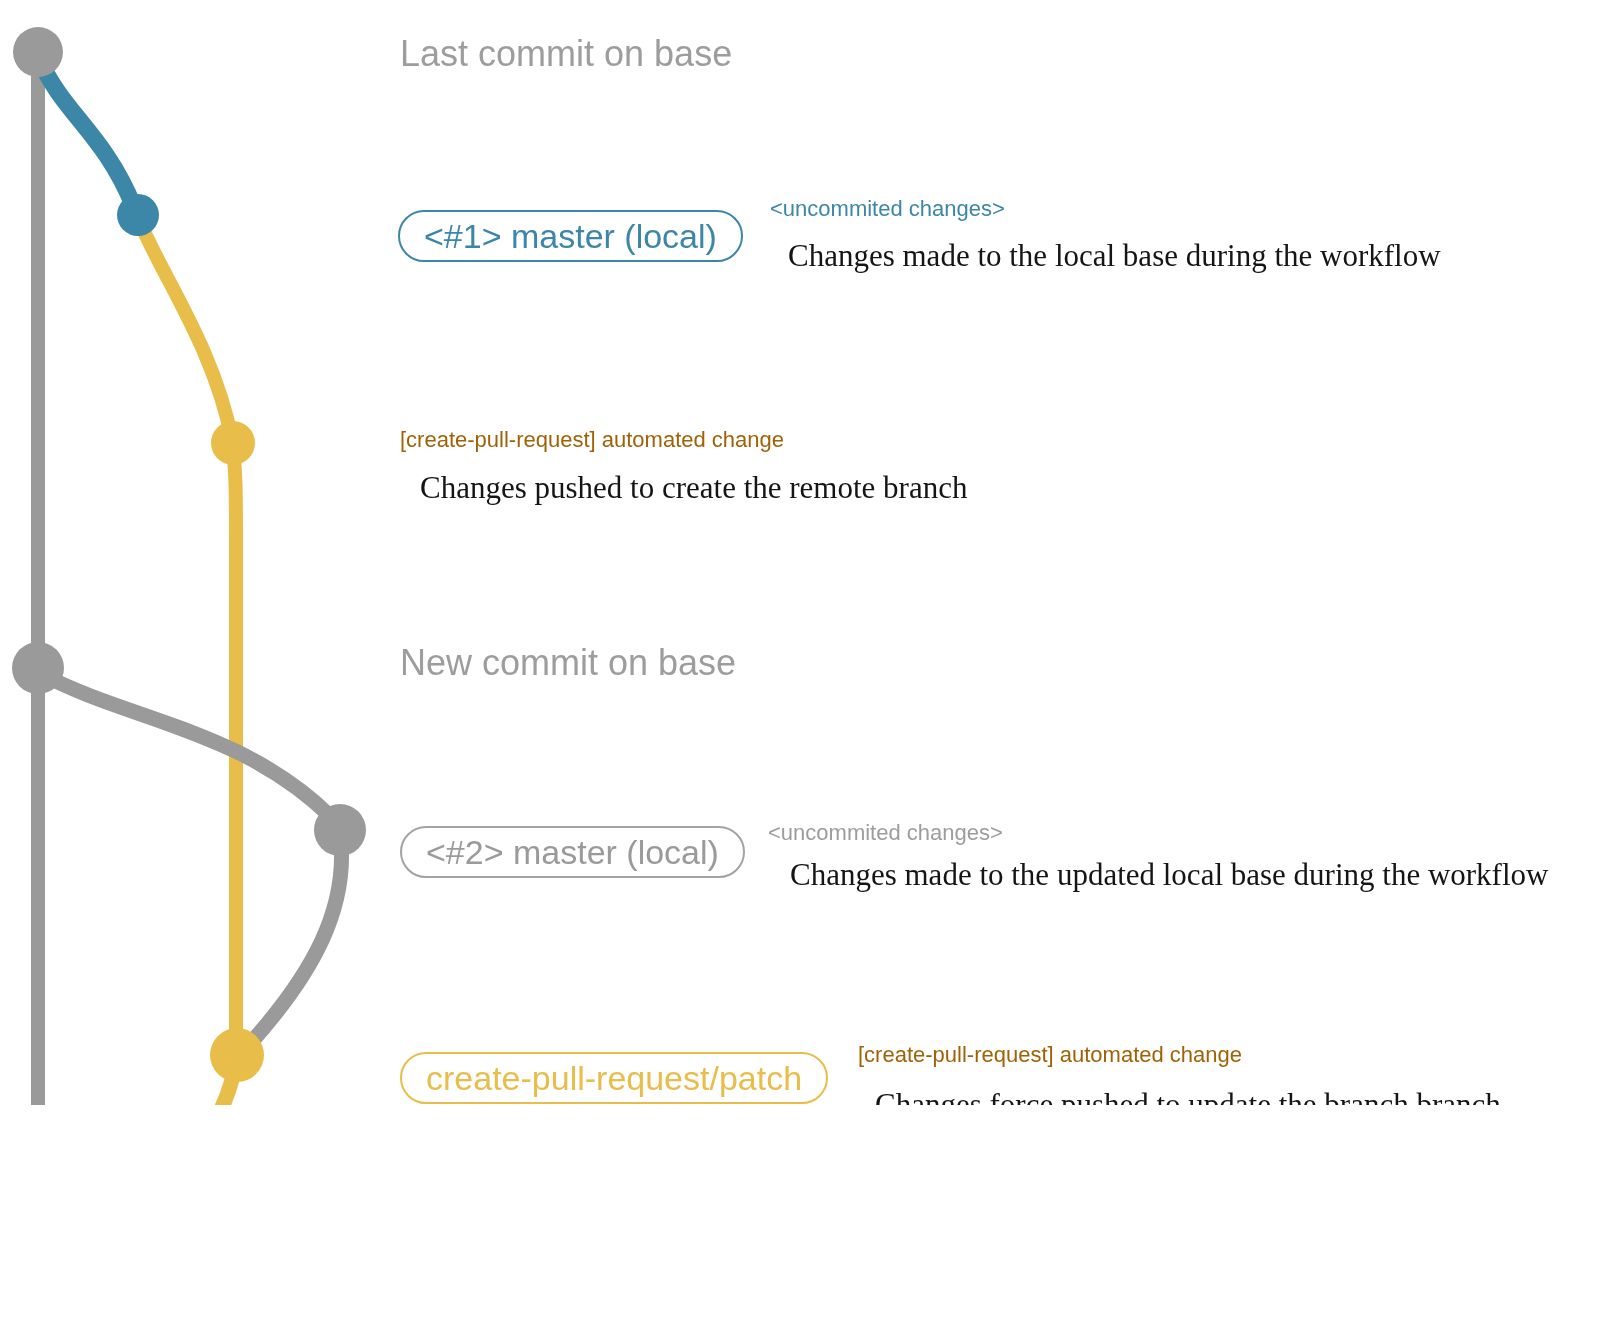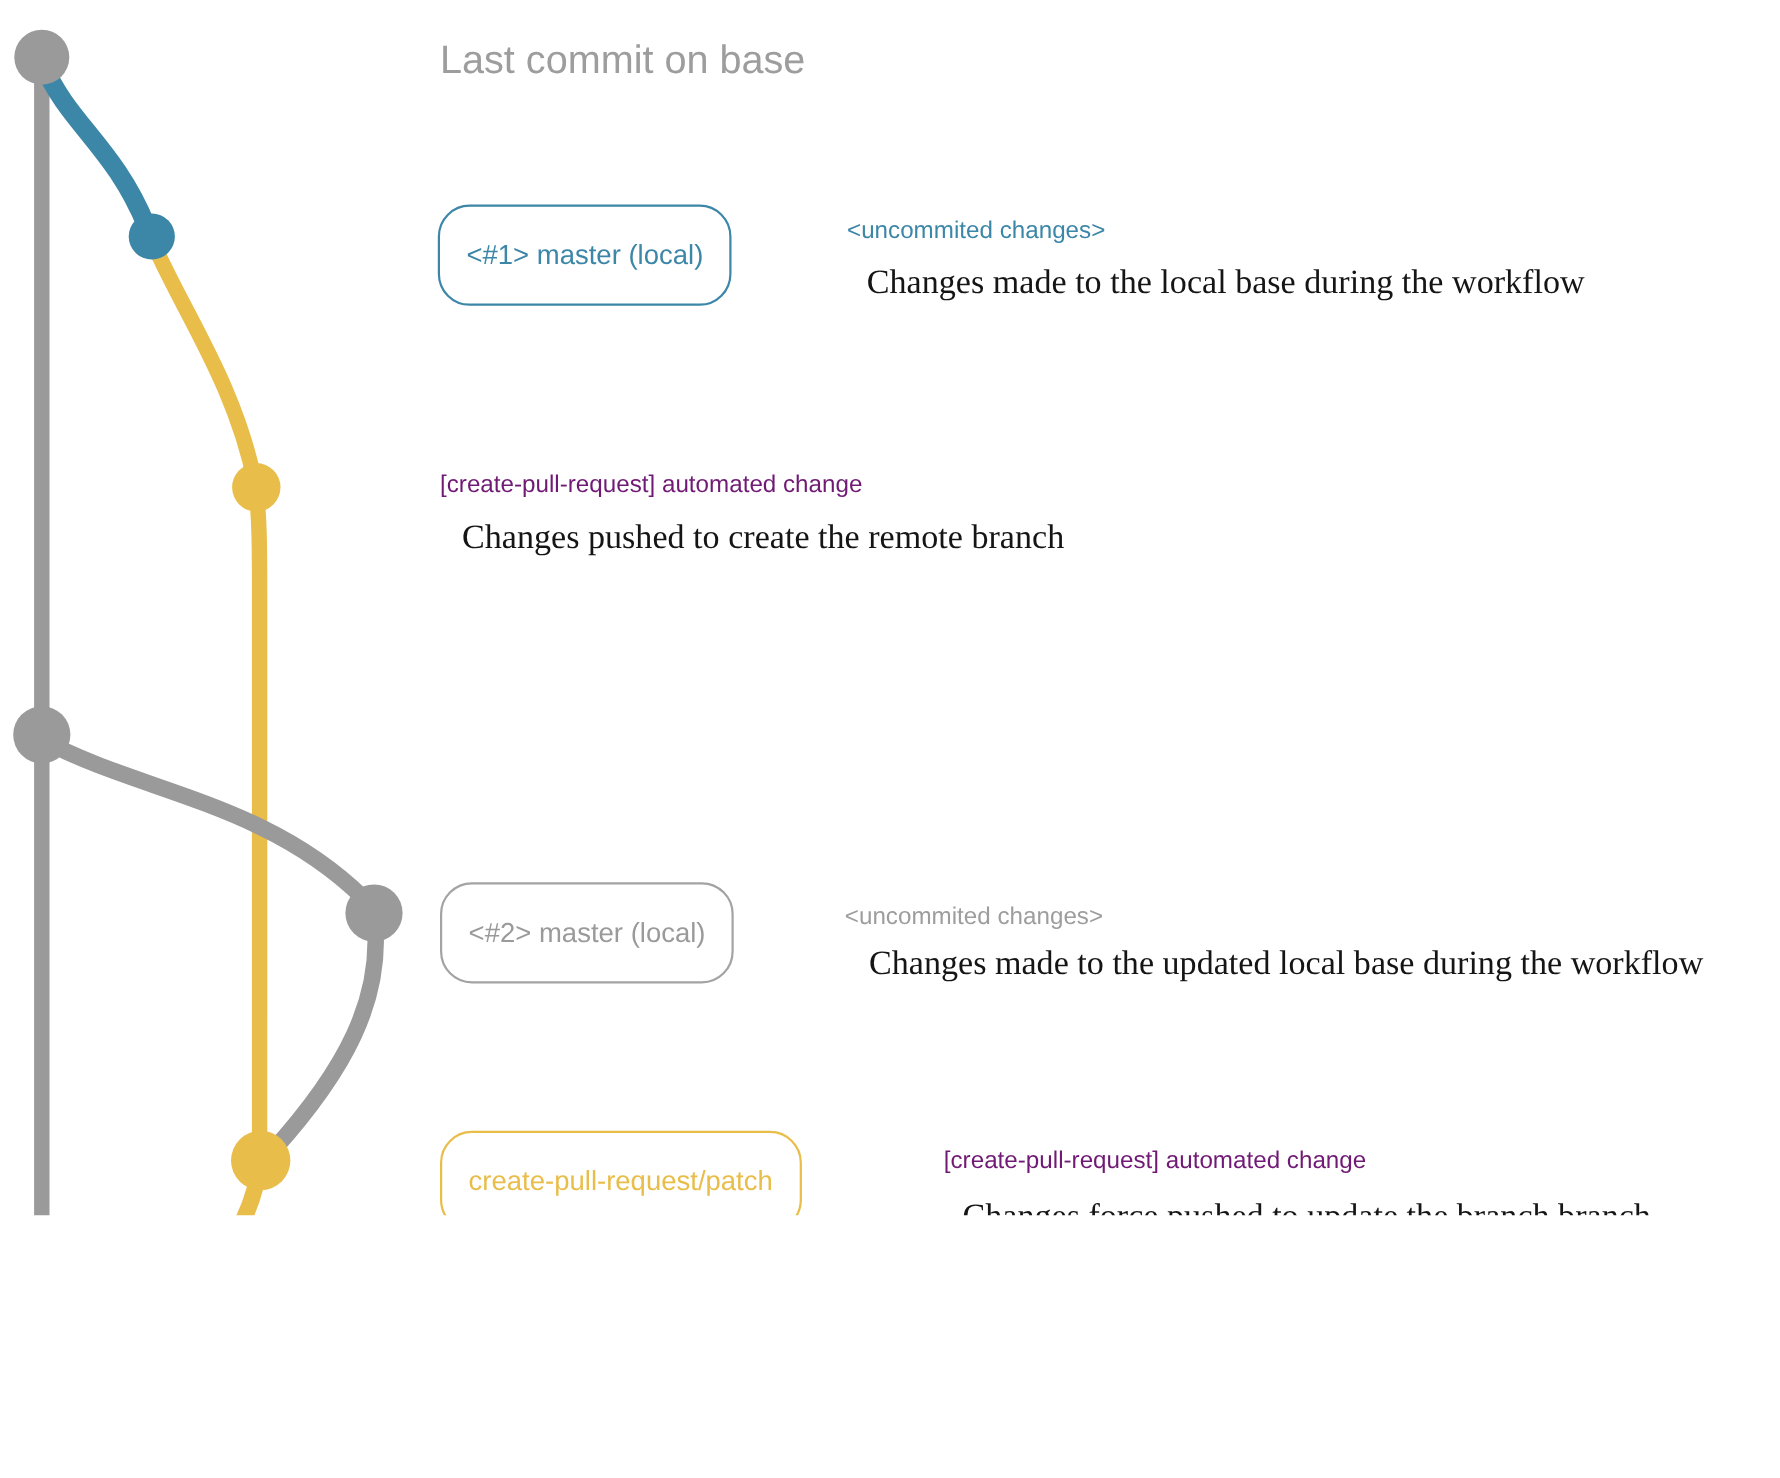--- a/index.html
+++ b/index.html
@@ -25,35 +25,36 @@
     font-size: 36px;
     line-height: 36px;
     color: #9d9d9d;
   }
   .annot {
     font-size: 22px;
     line-height: 34px;
   }
   .annot.blue  { color: #3c86a8; }
   .annot.gray  { color: #9d9d9d; }
-  .annot.yellow{ color: #701a75; }
+  .annot.yellow{ color: #a16207; }
   .desc {
     font-family: "Liberation Serif", serif;
     font-size: 31px;
     line-height: 32px;
     color: #151515;
   }
   .badge {
-    font-size: 25px;
+    font-size: 34px;
     line-height: 34px;
-    padding: 27px 24px;
+    padding: 7px 24px;
     border-radius: 29px;
     border: 2.5px solid #a3a3a3;
     color: #9a9a9a;
     background: #ffffff;
+    margin-top: 24px;
   }
   .badge.blue   { border-color: #3c86a8; color: #3c86a8; }
   .badge.yellow { border-color: #e9bd4a; color: #e9bd4a; }
 </style>
 </head>
 <body>
 
 <div class="canvas">
 
   <svg class="graph-svg" width="420" height="1344" viewBox="0 0 420 1344">
@@ -79,20 +80,21 @@
 
   <div class="abs title" style="left:400px; top:36px">Last commit on base</div>
 
   <div class="abs badge blue" style="left:398px; top:186px">&lt;#1&gt; master (local)</div>
   <div class="abs annot blue" style="left:770px; top:192px">&lt;uncommited changes&gt;</div>
   <div class="abs desc" style="left:788px; top:240px">Changes made to the local base during the workflow</div>
 
   <div class="abs annot yellow" style="left:400px; top:423px">[create-pull-request] automated change</div>
   <div class="abs desc" style="left:420px; top:472px">Changes pushed to create the remote branch</div>
 
+  <div class="abs title" style="left:400px; top:645px">New commit on base</div>
 
   <div class="abs badge" style="left:400px; top:802px">&lt;#2&gt; master (local)</div>
   <div class="abs annot gray" style="left:768px; top:816px">&lt;uncommited changes&gt;</div>
   <div class="abs badge yellow" style="left:400px; top:1028px">create-pull-request/patch</div>
 
   <div class="abs desc" style="left:790px; top:859px">Changes made to the updated local base during the workflow</div>
   <div class="abs annot yellow" style="left:858px; top:1038px">[create-pull-request] automated change</div>
   <div class="abs desc" style="left:875px; top:1089px">Changes force pushed to update the branch branch</div>
 
   <div class="abs badge" style="left:412px; top:1258px">master</div>

